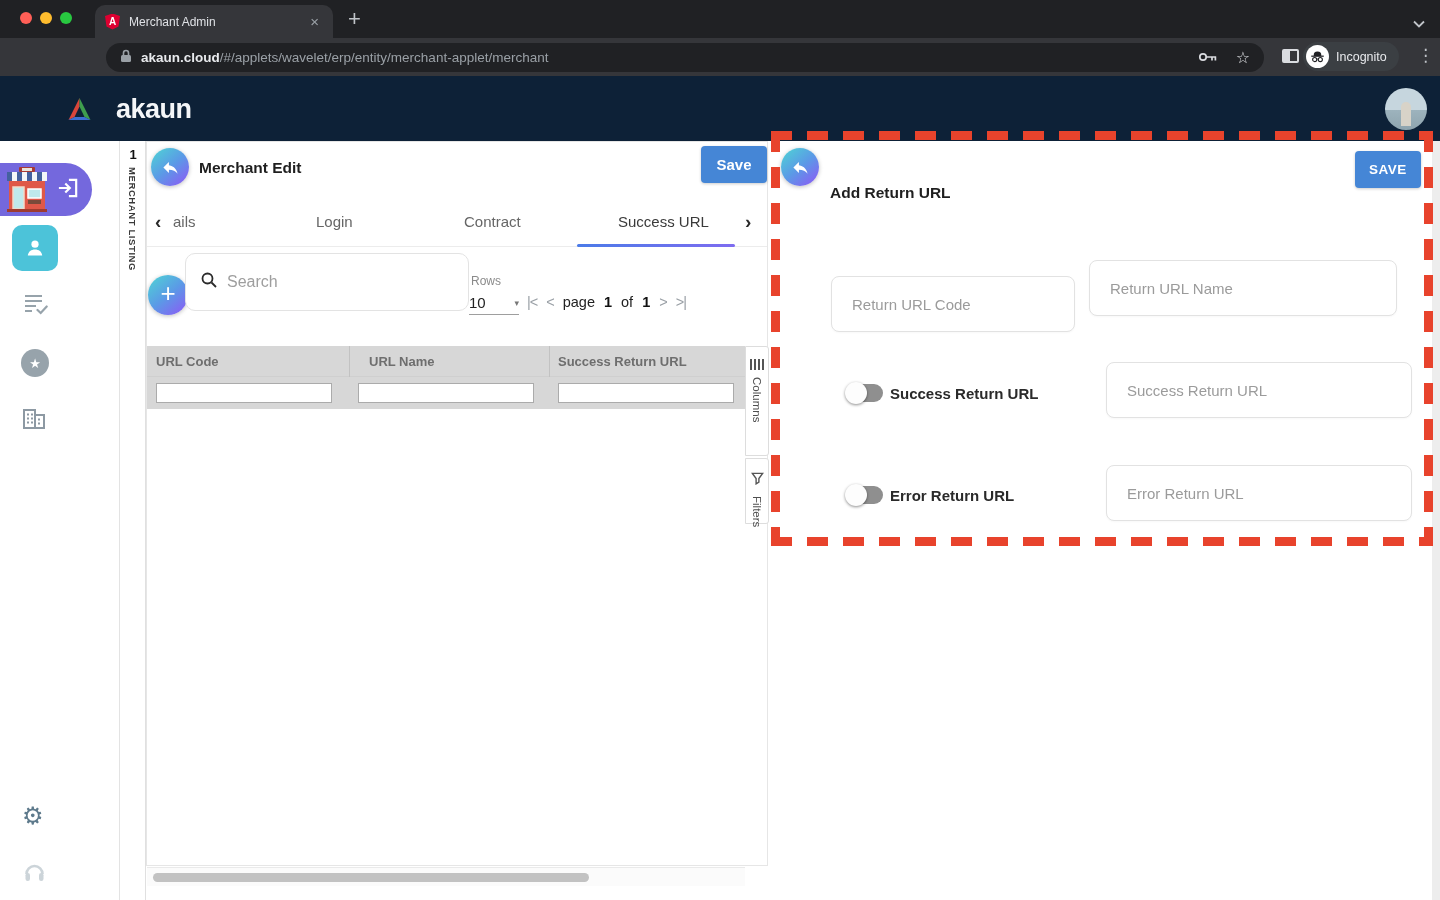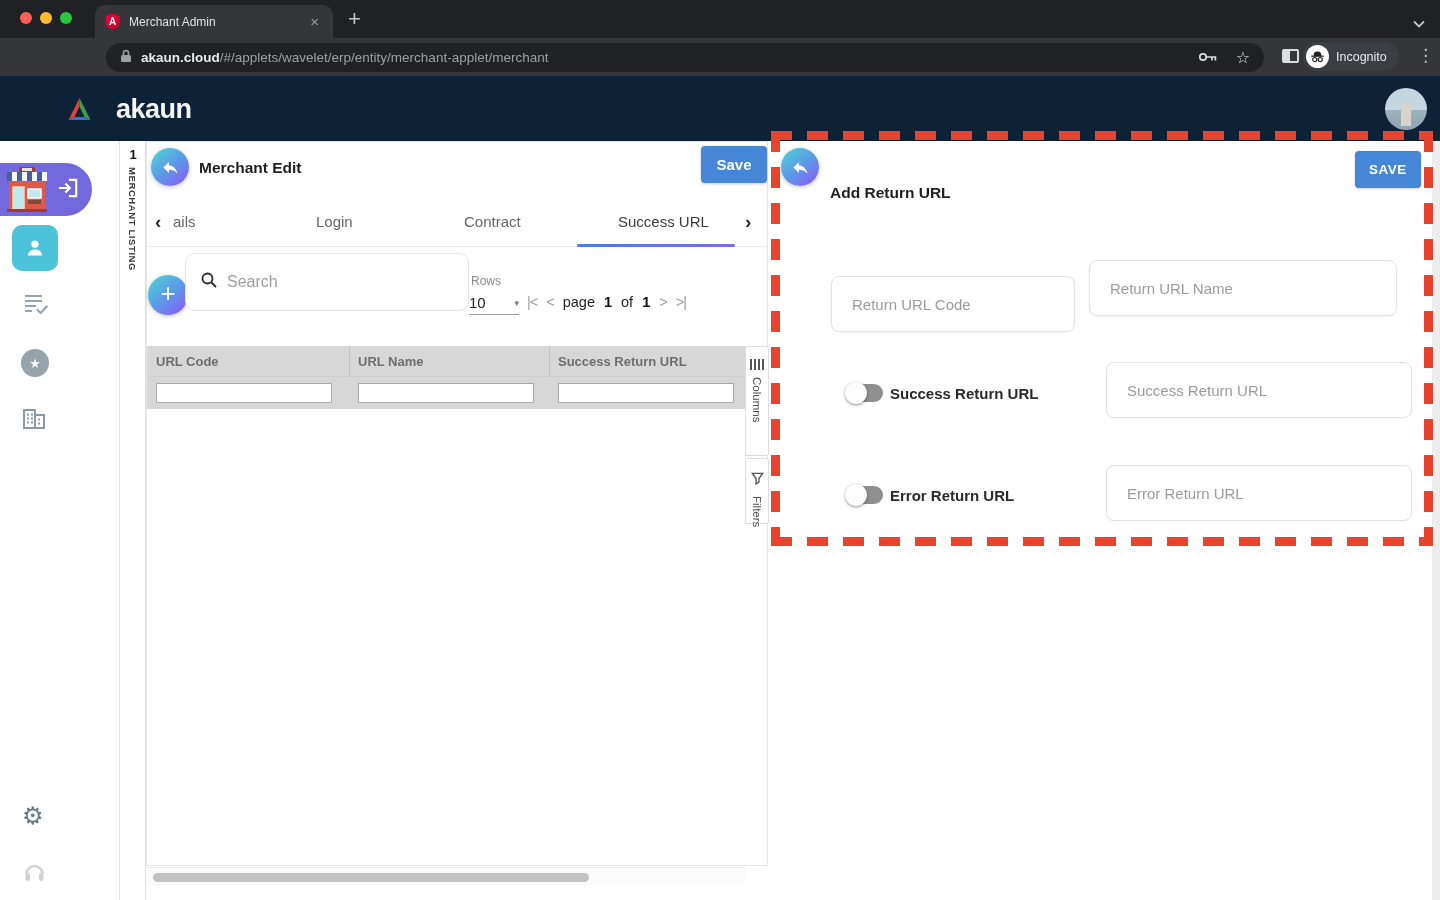--- a/index.html
+++ b/index.html
@@ -321,21 +321,21 @@
       <span class="pg-text">page</span>
       <b>1</b>
       <span class="pg-text">of</span>
       <b>1</b>
       <span class="pg-btn">&gt;</span>
       <span class="pg-btn">&gt;|</span>
     </div>
 
     <div class="tbl-head">
       <span class="th" style="left:9px">URL Code</span>
-      <span class="th" style="left:211px">URL Name</span>
+      <span class="th" style="left:222px">URL Name</span>
       <span class="th" style="left:411px">Success Return URL</span>
       <span class="col-sep" style="left:202px"></span>
       <span class="col-sep" style="left:402px"></span>
     </div>
     <div class="tbl-filter">
       <input class="fl-input" style="left: 9px;">
       <input class="fl-input" style="left: 211px;">
       <input class="fl-input" style="left: 411px;">
     </div>
 

